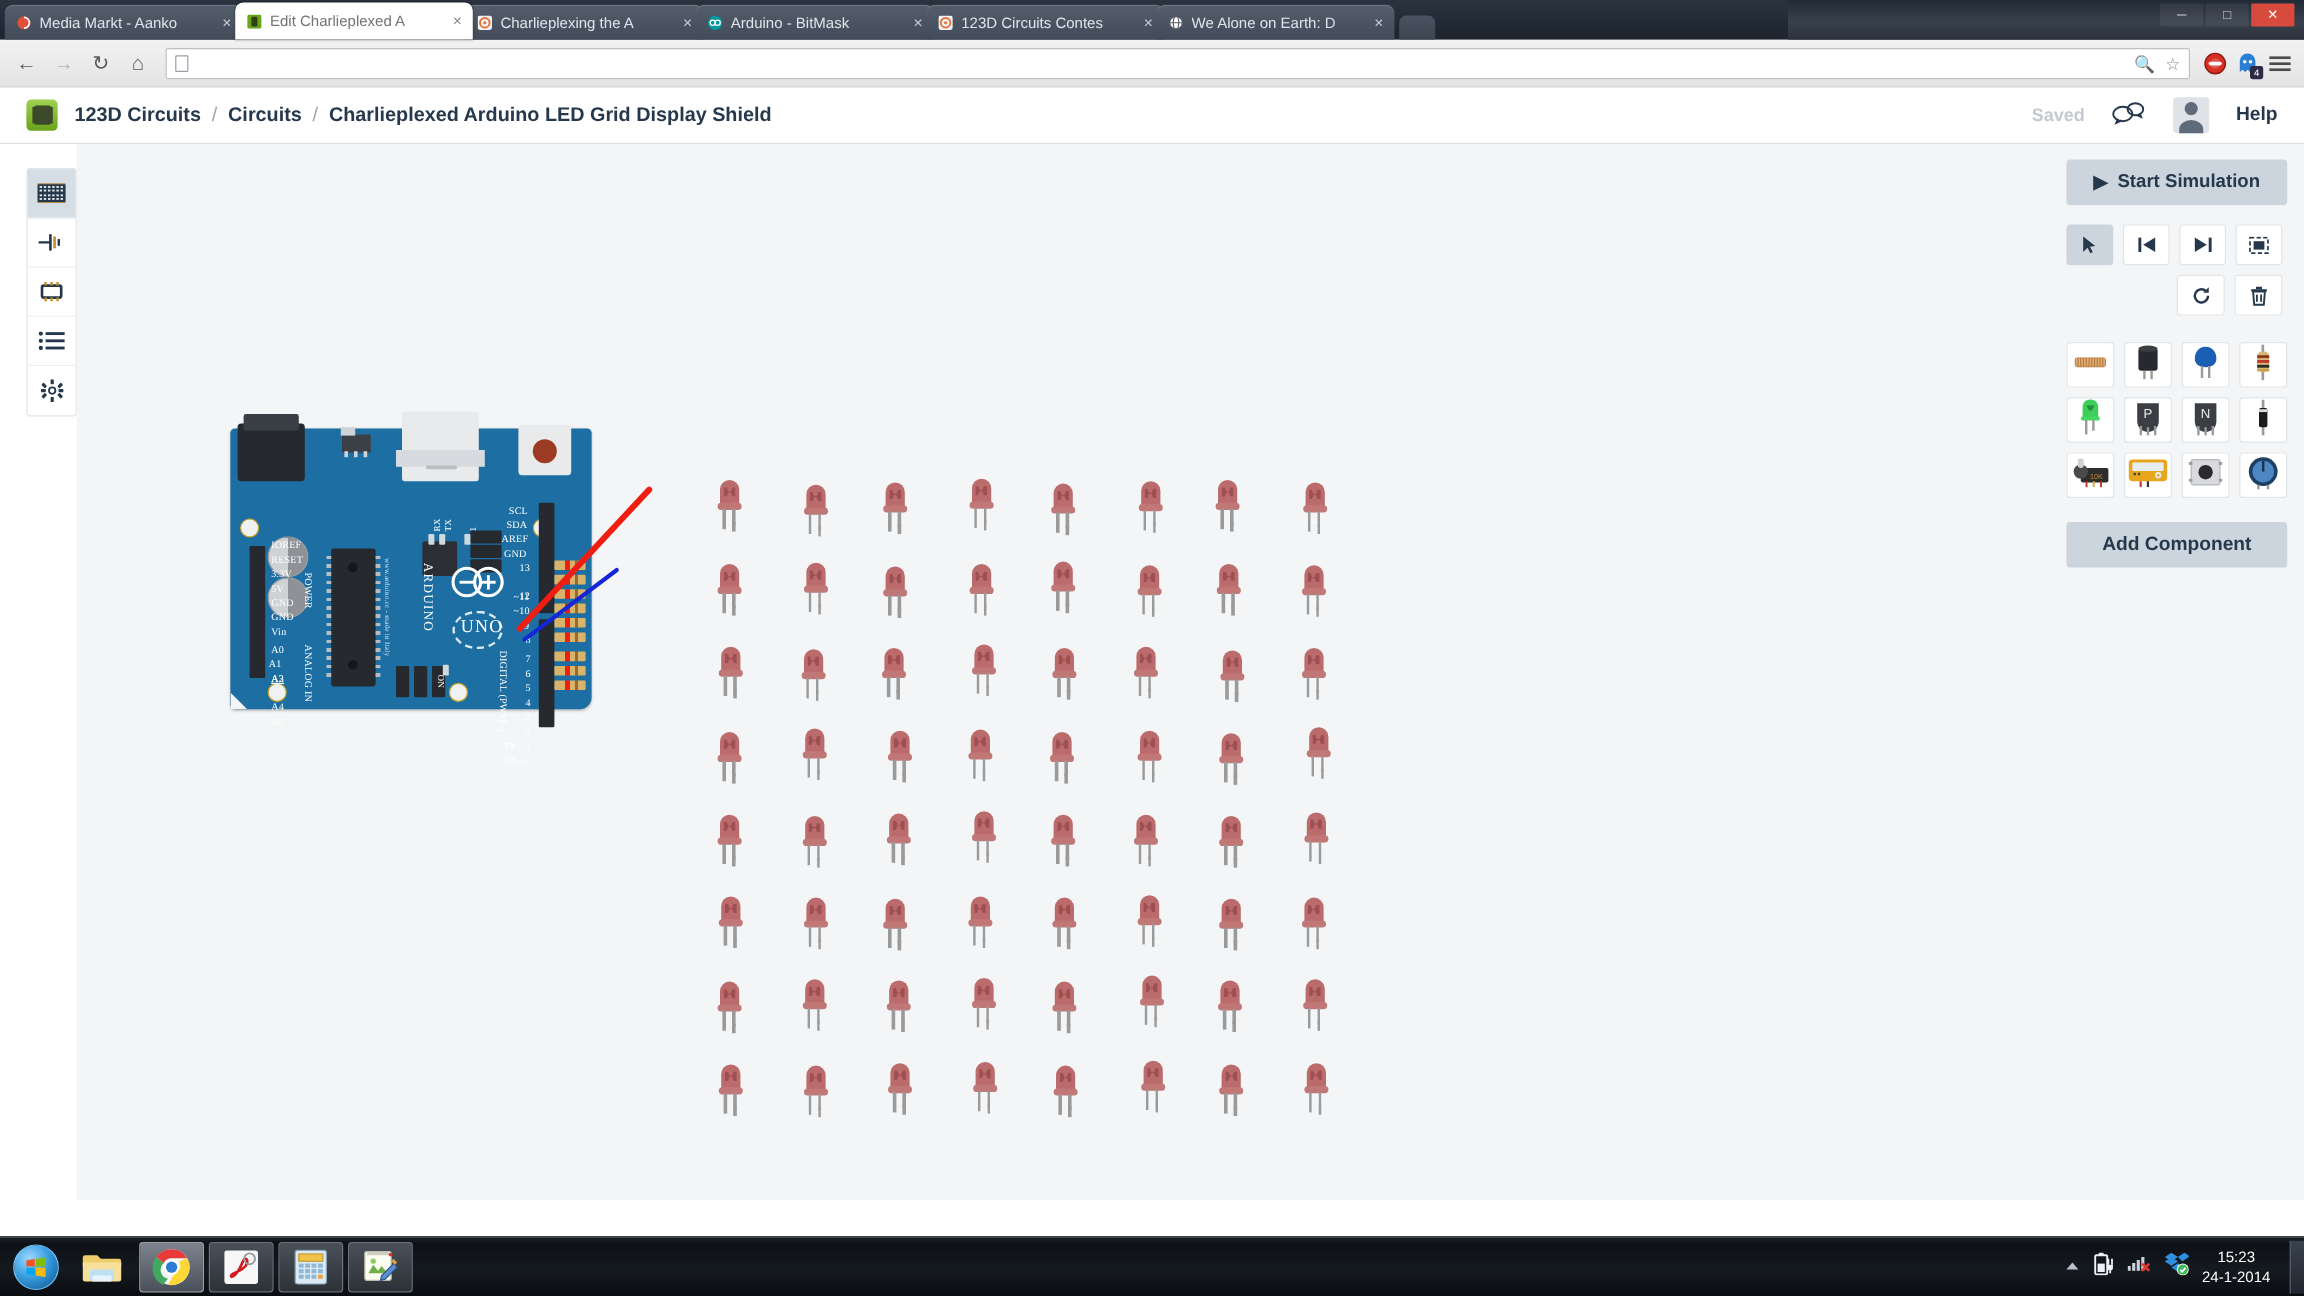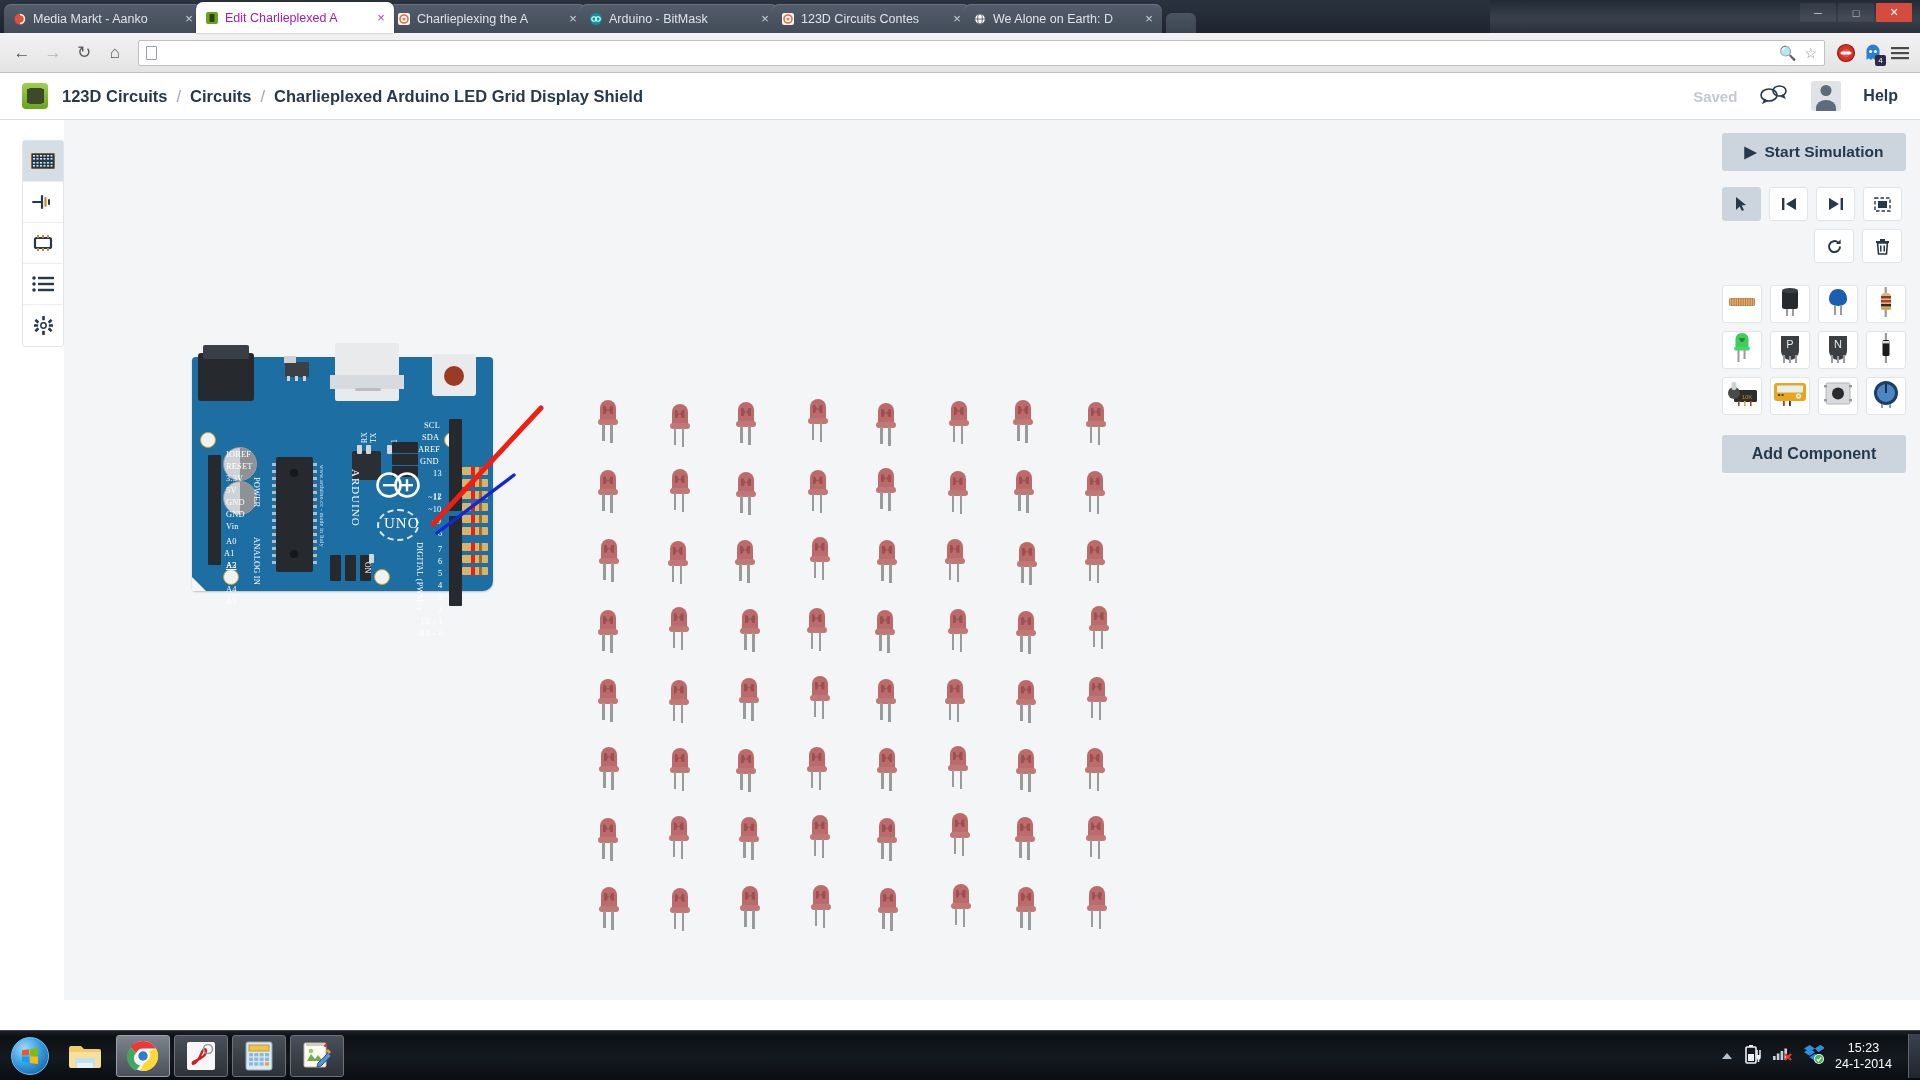--- a/index.html
+++ b/index.html
@@ -14,21 +14,21 @@
       background:linear-gradient(180deg,#222a36 0%, #39414d 55%, #2a313c 100%); }
   .wbtns { position:absolute; right:8px; top:3px; display:flex; gap:2px; z-index:6; }
   .wbtn { width:36px; height:19px; display:flex; align-items:center; justify-content:center;
       color:#cfd6e0; font-size:11px; background:rgba(255,255,255,0.06); border-radius:1px;}
   .wbtn.close { background:#d74b3e; color:#fff; }
 
   .tabs { position:relative; display:flex; align-items:flex-end; height:33px; z-index:4;}
   .tab { position:relative; height:29px; margin-top:4px; width:198px; display:flex; align-items:center;
       padding:0 6px 0 9px; border-radius:7px 7px 0 0; background:linear-gradient(#545d6b,#424b58);
       color:#dfe4ea; font-size:12.5px; margin-right:-6px; box-shadow:inset 0 1px 0 rgba(255,255,255,.14);}
-  .tab.active { background:#fff; color:#a21caf; height:31px; margin-top:2px; z-index:3; box-shadow:0 0 2px rgba(0,0,0,.4); }
+  .tab.active { background:#fff; color:#737373; height:31px; margin-top:2px; z-index:3; box-shadow:0 0 2px rgba(0,0,0,.4); }
   .tab .favicon { width:14px;height:14px;flex:0 0 14px;margin-right:6px;border-radius:2px;
       display:flex;align-items:center;justify-content:center;font-size:9px;color:#fff;}
   .tab .ttl { flex:1 1 auto; white-space:nowrap; overflow:hidden; text-overflow:clip;
       -webkit-mask-image:linear-gradient(90deg,#000 78%,transparent 100%);
       mask-image:linear-gradient(90deg,#000 78%,transparent 100%); }
   .tab .x { flex:0 0 14px; font-size:13px; opacity:.85; text-align:center; line-height:1; }
   .newtab { width:30px; height:20px; margin-left:10px; margin-bottom:0; align-self:flex-end;
       background:linear-gradient(#4a5462,#3c4550); border-radius:6px 6px 0 0; }
 
   .toolbar { height:40px; background:linear-gradient(#f2f2f2,#e4e4e4); border-bottom:1px solid #c3c3c3;

